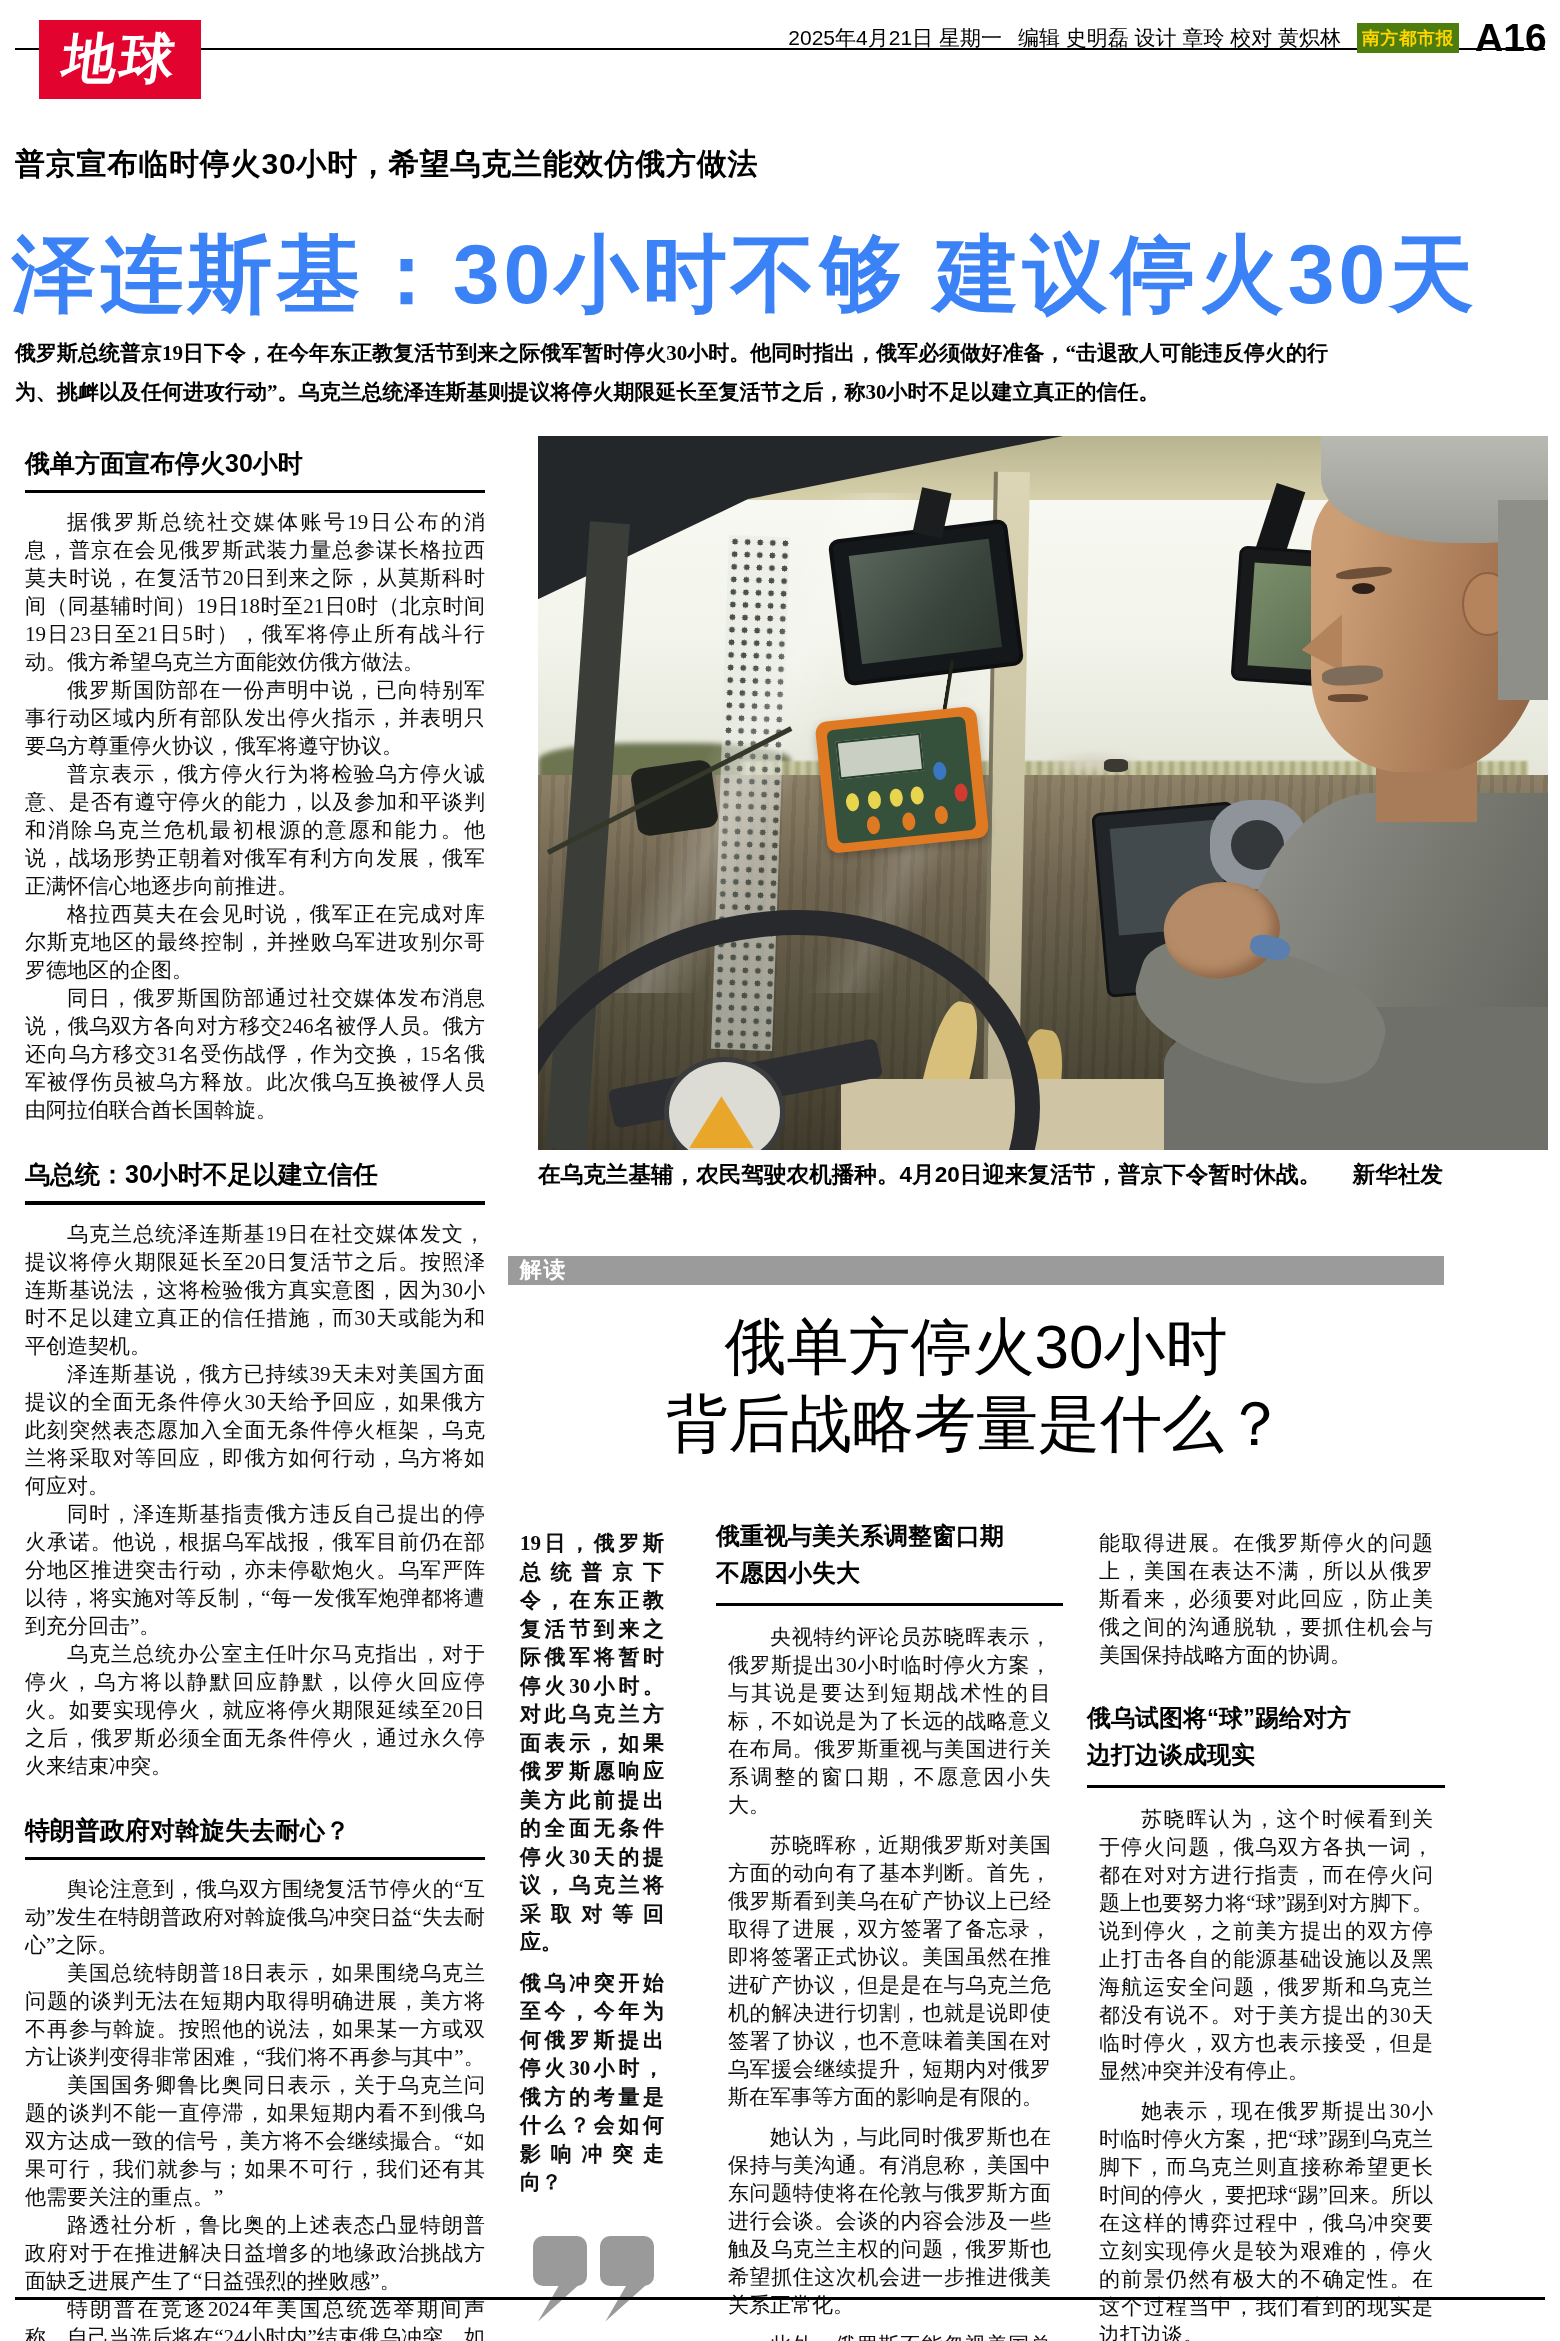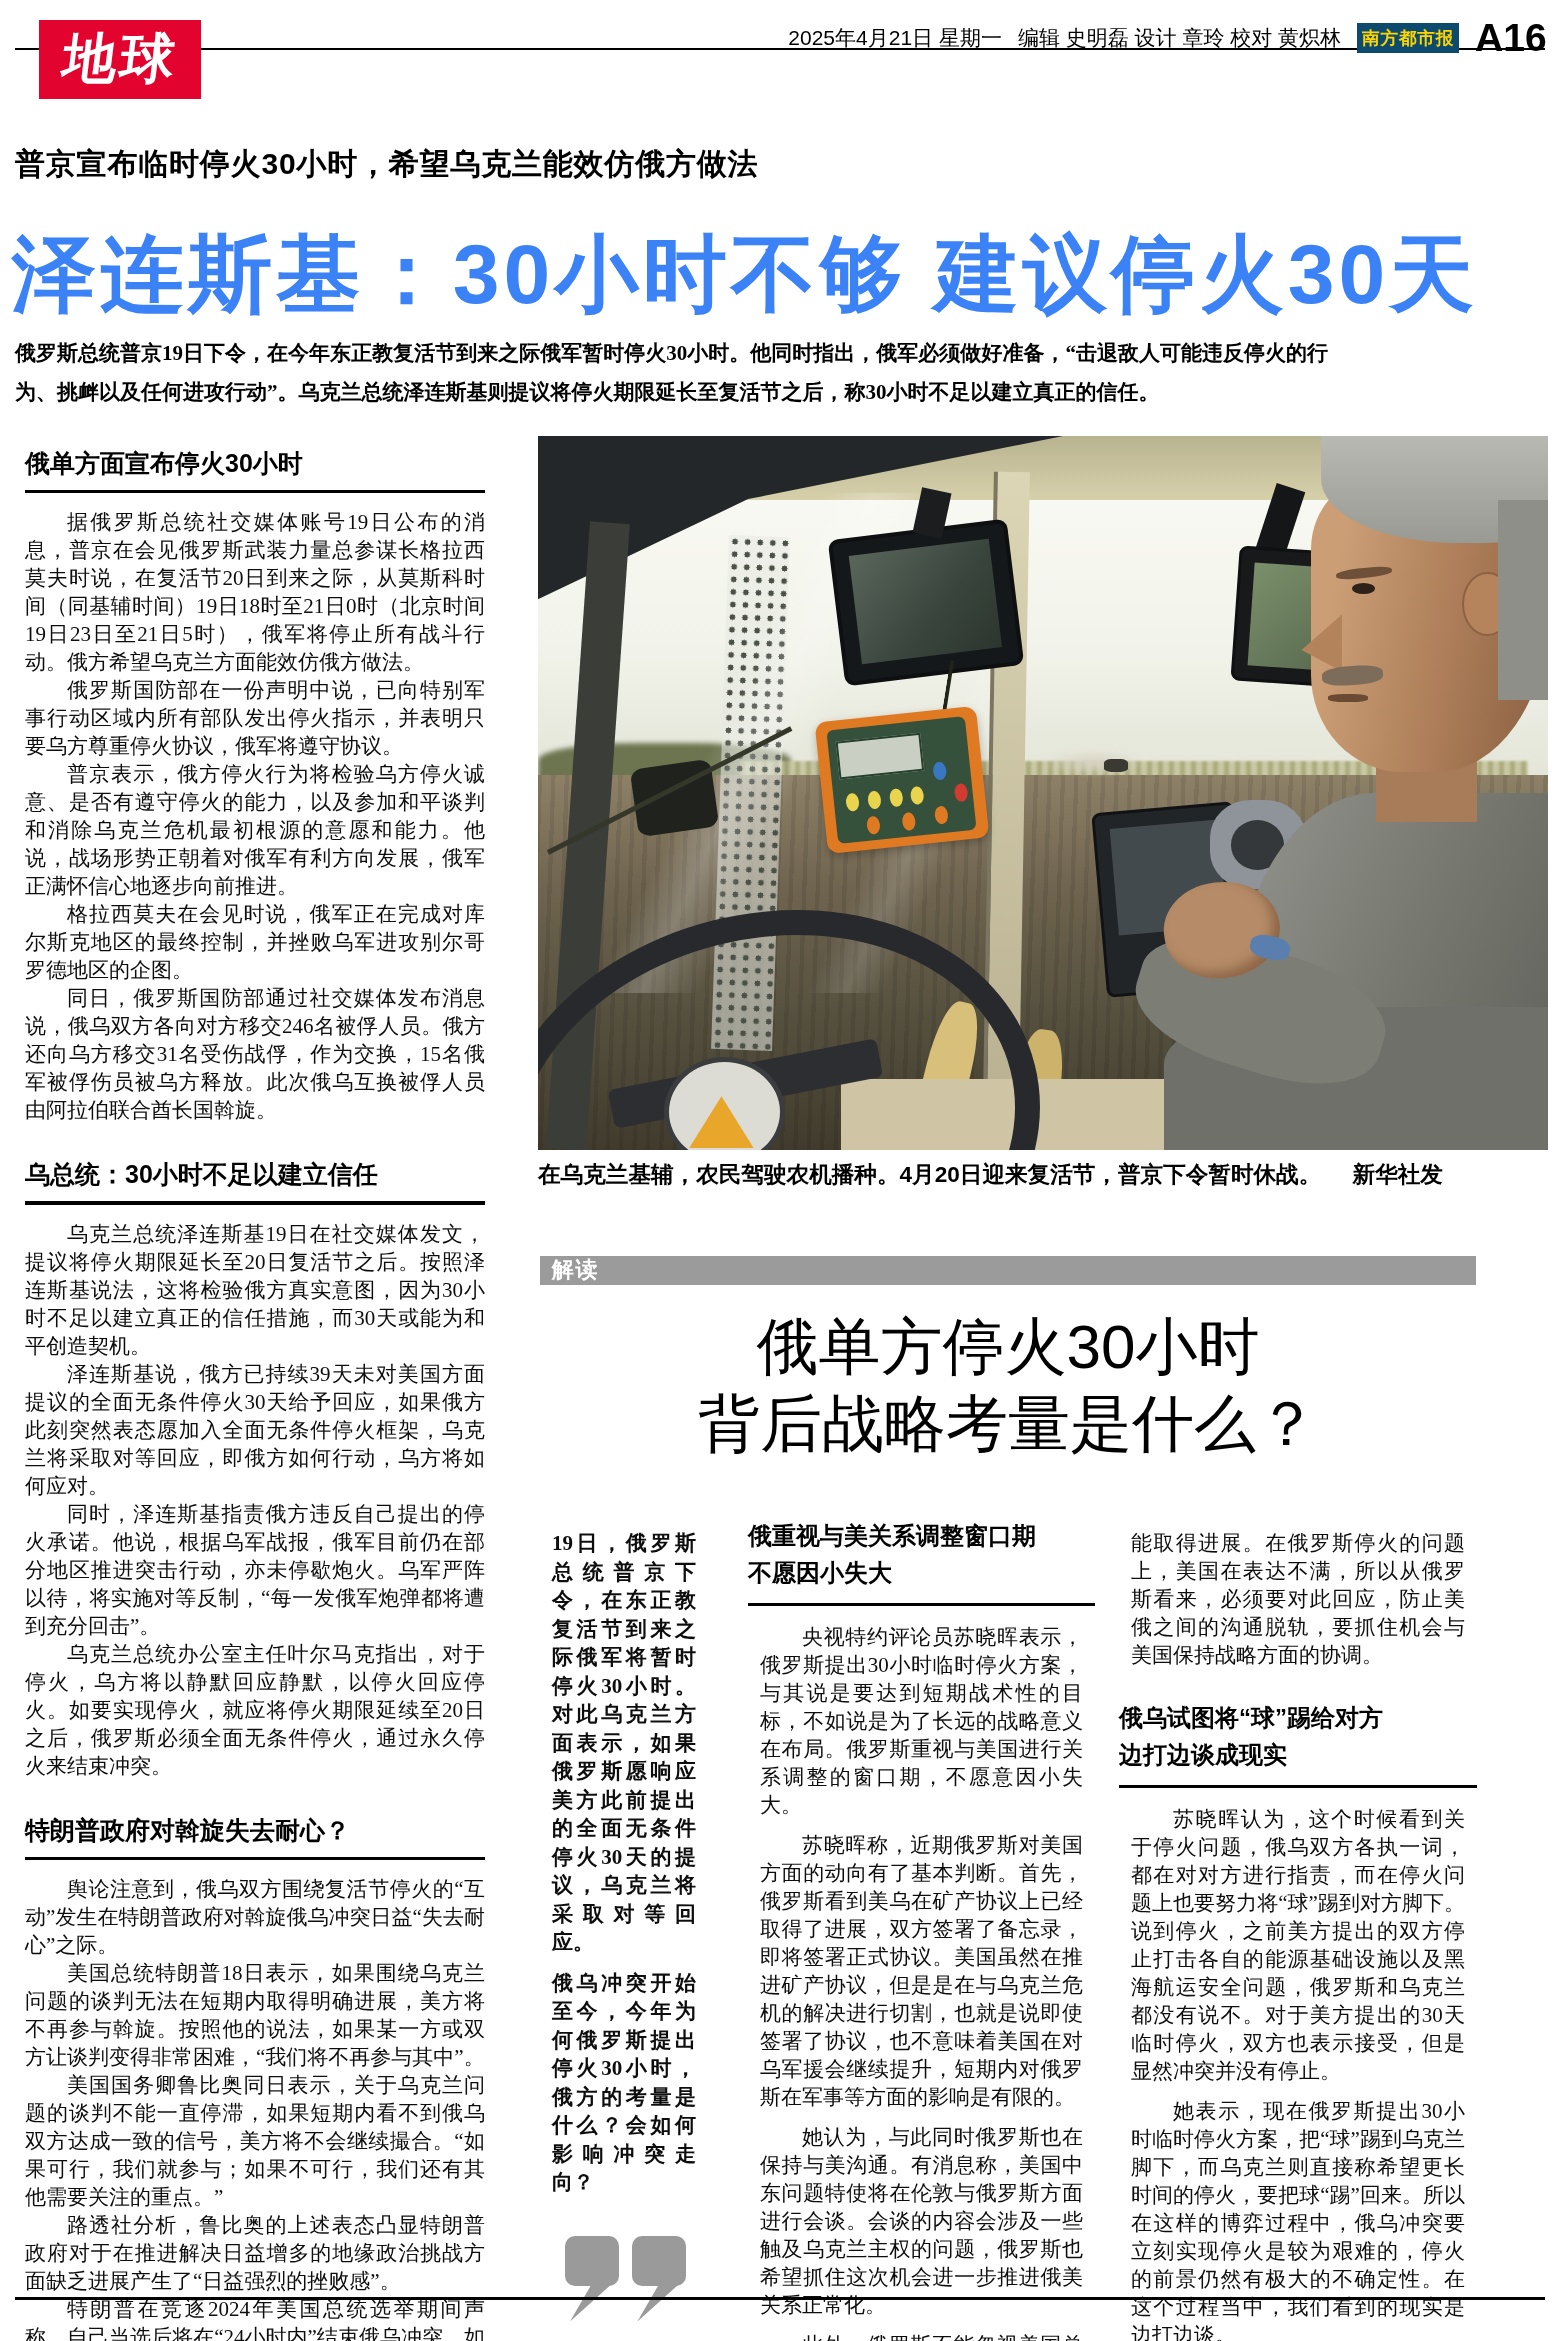--- a/index.html
+++ b/index.html
@@ -7,21 +7,21 @@
         font-family:"Liberation Serif","DejaVu Serif",serif;color:#111;}
   .sans{font-family:"Liberation Sans","DejaVu Sans",sans-serif;}
 
   
   .mast-rule{position:absolute;left:15px;top:48px;width:1530px;height:1.7px;background:#000;}
   .logo-box{position:absolute;left:39px;top:20px;width:162px;height:79px;background:#e2032f;
             display:flex;align-items:center;justify-content:center;}
   .logo-box span{color:#fff;font-size:54px;font-weight:900;transform:skewX(-7deg);letter-spacing:3.4px;}
   .dateline{position:absolute;right:13.4px;top:18.4px;height:39px;display:flex;align-items:center;gap:16px;}
   .dateline .dtxt{font-size:21px;color:#000;font-family:"Liberation Sans","DejaVu Sans",sans-serif;}
-  .paper-badge{background:#0c4a6e;color:#ffd500;font-weight:900;font-size:17.6px;padding:3px 5px;
+  .paper-badge{background:#4d7c0f;color:#ffd500;font-weight:900;font-size:17.6px;padding:3px 5px;
                font-family:"Liberation Sans","DejaVu Sans",sans-serif;letter-spacing:0.8px;}
   .page-no{font-size:39px;font-weight:900;color:#000;font-family:"Liberation Sans","DejaVu Sans",sans-serif;}
 
   
   .kicker{position:absolute;left:15px;top:144px;font-size:30px;font-weight:bold;color:#000;letter-spacing:0.8px;}
   .main-head{position:absolute;left:11.7px;top:218px;width:1541px;font-size:84px;font-weight:900;
              letter-spacing:4.2px;white-space:nowrap;color:#3b82f6;}
   .lead{position:absolute;left:15px;top:334px;width:1313px;font-size:21px;line-height:39px;
         font-weight:600;text-align:justify;color:#000;}
 
@@ -91,21 +91,21 @@
   .ph-mouth{left:78.2%;top:36.2%;width:4%;height:1%;background:#6b4a34;border-radius:40%;}
   .ph-ear{left:91.5%;top:19%;width:4.6%;height:8.5%;background:#b5835c;border:2.5px solid #8d6244;border-radius:50%;}
   .ph-hair{left:77.5%;top:0;width:22.5%;height:15%;background:linear-gradient(#b9b9b3,#9a9a94);border-radius:0 0 28% 60%;}
   .ph-hairback{left:95%;top:9%;width:5%;height:28%;background:#8f8f89;}
 
   .caption{position:absolute;left:538px;top:1159px;width:1010px;font-size:22.6px;font-weight:bold;
            font-family:"Liberation Sans","DejaVu Sans",sans-serif;color:#000;}
   .caption .credit{margin-left:25px;}
 
   
-  .interp{position:absolute;left:540px;top:1256px;width:936px;height:1039px;}
+  .interp{position:absolute;left:508px;top:1256px;width:936px;height:1039px;}
   .interp-bar{height:28.5px;background:#9b9b9b;display:flex;align-items:center;}
   .interp-bar span{color:#fff;font-size:22px;font-weight:bold;padding-left:11.7px;letter-spacing:1.7px;}
   .interp-head{margin-top:23.5px;text-align:center;font-weight:400;font-size:62px;line-height:77px;color:#000;}
   .icol{position:absolute;top:261px;}
   .icol p{font-size:21px;line-height:28px;text-align:justify;margin:12px;color:#0d0d0d;}
   .icol p.ind{text-indent:2em;}
   .col-a{left:0;width:168px;}
   .col-a p{font-weight:bold;line-height:28.5px;}
   .col-b{left:208px;width:347px;}
   .col-c{left:579px;width:358px;}

